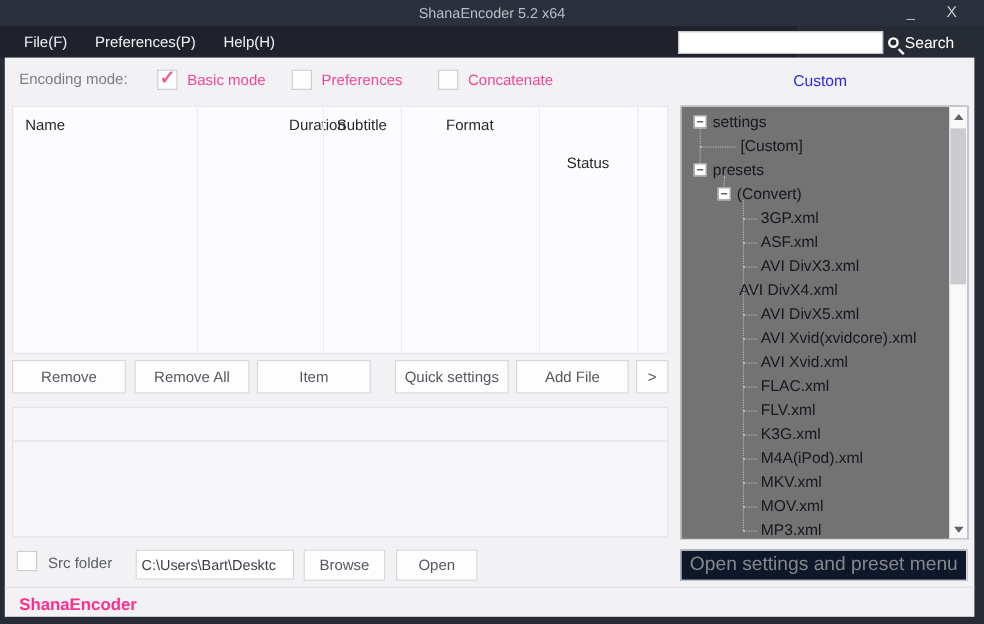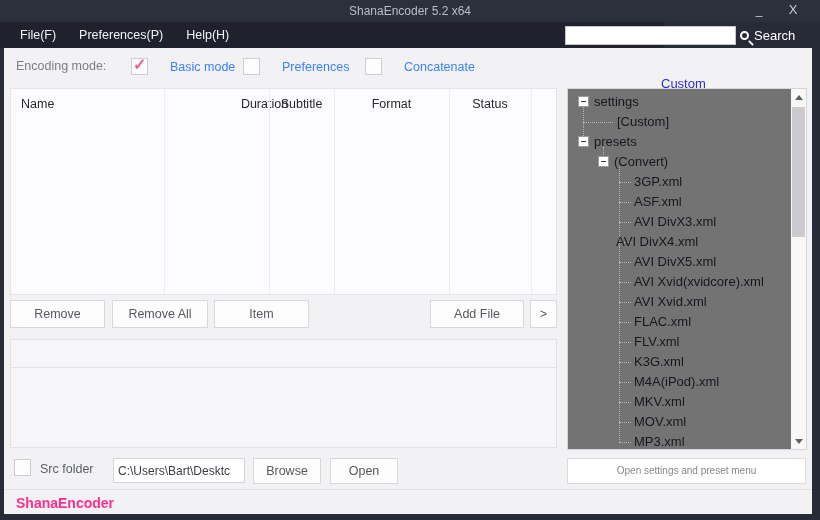--- a/index.html
+++ b/index.html
@@ -19,22 +19,22 @@
   .search-btn{position:absolute;left:740px;top:0;height:26px;display:flex;align-items:center;gap:5px;color:#fff;}
   .mag{width:9px;height:9px;border:2px solid #fff;border-radius:50%;position:relative;}
   .mag::after{content:"";position:absolute;width:2px;height:6px;background:#fff;transform:rotate(-45deg);left:8px;top:7px;}
   .search-label{font-size:13px;color:#fff;}
   
   .content{position:absolute;left:4px;top:48px;width:808px;height:466px;background:#f2f2f4;}
   
   .enc-label{position:absolute;left:16px;top:59px;font-size:12.5px;color:#7b7e86;}
   .checkbox{position:absolute;width:17px;height:17px;background:#fdfdfd;border:1px solid #cdcdd2;}
   .checkbox.checked::after{content:"\2713";position:absolute;left:1px;top:-4px;font-size:16px;font-weight:bold;color:#ee5f92;}
-  .cb-label{position:absolute;font-size:12.5px;color:#3b82f6;margin-left:14px;}
-  .custom-link{position:absolute;left:661px;top:60px;font-size:13px;color:#2a2ae0;margin-top:16px;}
+  .cb-label{position:absolute;font-size:12.5px;color:#ec4899;}
+  .custom-link{position:absolute;left:661px;top:60px;font-size:13px;color:#2a2ae0;}
   
   .ftable{position:absolute;left:10px;top:88px;width:547px;height:207px;background:#fcfcfe;border:1px solid #e4e4e9;}
   .hcell{position:absolute;top:0;height:30px;font-size:12.5px;color:#26282e;line-height:30px;text-align:center;overflow:hidden;}
   .hcell.first{text-align:left;padding-left:10px;}
   .colsep{position:absolute;top:0;width:1px;height:205px;background:#e9edf6;}
   
   .btn{position:absolute;top:300px;height:28px;background:#fdfdfd;border:1px solid #d8d8dc;color:#55585e;font-size:12.5px;text-align:center;line-height:26px;}
   
   .log{position:absolute;left:10px;background:#f6f6f8;border:1px solid #e2e2e6;}
   
@@ -47,21 +47,21 @@
   
   .tree-scroll{position:absolute;right:0;top:0;width:15px;height:360px;background:#f8f8f9;}
   .scroll-arrow{position:absolute;left:0;width:15px;height:16px;display:flex;align-items:center;justify-content:center;}
   .arr-up{width:0;height:0;border-left:4px solid transparent;border-right:4px solid transparent;border-bottom:5px solid #5e6167;}
   .arr-down{width:0;height:0;border-left:4px solid transparent;border-right:4px solid transparent;border-top:5px solid #5e6167;}
   .scroll-thumb{position:absolute;left:1px;top:18px;width:13px;height:130px;background:#cbcbcf;}
   
   .path-input{position:absolute;left:113px;top:458px;width:132px;height:25px;border:1px solid #d5d5d9;background:#fff;font-size:12px;color:#3a3d44;padding:0 4px;outline:none;}
   .bbtn{position:absolute;top:458px;height:26px;background:#fdfdfd;border:1px solid #d8d8dc;color:#55585e;font-size:12.5px;text-align:center;line-height:24px;}
   .start-btn{position:absolute;left:407px;top:458px;width:153px;height:26px;background:#383d49;color:#eceef1;font-size:12.5px;text-align:center;line-height:26px;border:1px solid #383d49;}
-  .settings-btn{position:absolute;left:567px;top:458px;width:239px;height:26px;background:#ffffff;border:1px solid #dcdce0;color:#84878d;font-size:10px;text-align:center;line-height:24px;}
+  .settings-btn{position:absolute;left:567px;top:458px;width:239px;height:26px;background:#0f172a;border:1px solid #dcdce0;color:#84878d;font-size:16px;text-align:center;line-height:24px;}
   .src-label{position:absolute;left:40px;top:462px;font-size:12.5px;color:#5a5e66;}
   
   .status-divider{position:absolute;left:4px;top:489px;width:808px;height:1px;background:#e2e2e6;}
   .brand{position:absolute;left:16px;top:495px;font-size:14px;font-weight:bold;color:#ff2e8e;}
 </style>
 </head>
 <body>
 
 <div class="window">
 
@@ -93,31 +93,32 @@
   <span class="cb-label" style="left:268px;top:60px;">Preferences</span>
   <span class="checkbox" style="left:365px;top:58px;"></span>
   <span class="cb-label" style="left:390px;top:60px;">Concatenate</span>
   <span class="custom-link">Custom</span>
 
   <div class="ftable">
     <div class="hcell first" style="left:0;width:153px;">Name</div>
     <div class="hcell" style="left:153px;width:105px;margin-left:48px;">Duration</div>
     <div class="hcell" style="left:258px;width:65px;">Subtitle</div>
     <div class="hcell" style="left:323px;width:115px;">Format</div>
-    <div class="hcell" style="left:438px;width:82px;">Status</div>
+    <div class="hcell" style="left:438px;width:82px;margin-top:32px;">Status</div>
     <div class="colsep" style="left:153px;"></div>
     <div class="colsep" style="left:258px;"></div>
     <div class="colsep" style="left:323px;"></div>
     <div class="colsep" style="left:438px;"></div>
     <div class="colsep" style="left:520px;"></div>
   </div>
 
   <div class="btn" style="left:10px;width:95px;">Remove</div>
   <div class="btn" style="left:112px;width:96px;">Remove All</div>
   <div class="btn" style="left:214px;width:95px;">Item</div>
+  <div class="btn" style="left:329px;width:95px;">Quick settings</div>
   <div class="btn" style="left:430px;width:94px;">Add File</div>
   <div class="btn" style="left:530px;width:27px;">&gt;</div>
 
   <div class="log" style="top:339px;width:547px;height:29px;"></div>
   <div class="log" style="top:367px;width:547px;height:81px;"></div>
 
   <div class="tree">
 
     <div class="vguide" style="left:15px;top:18px;height:35px;"></div>
     <div class="stub" style="left:15px;top:33px;width:30px;"></div>

